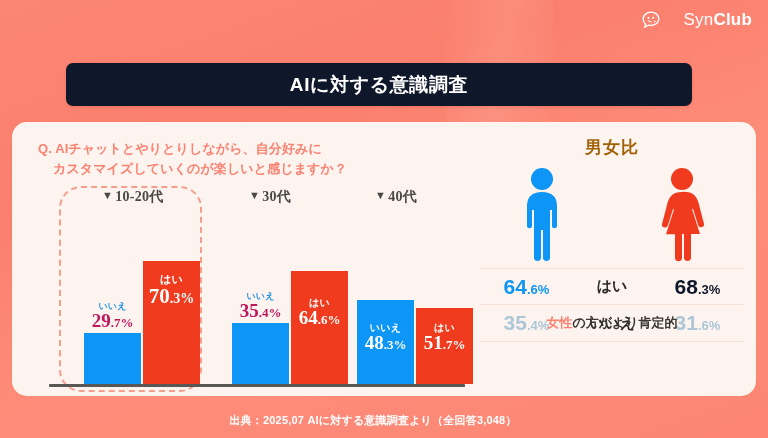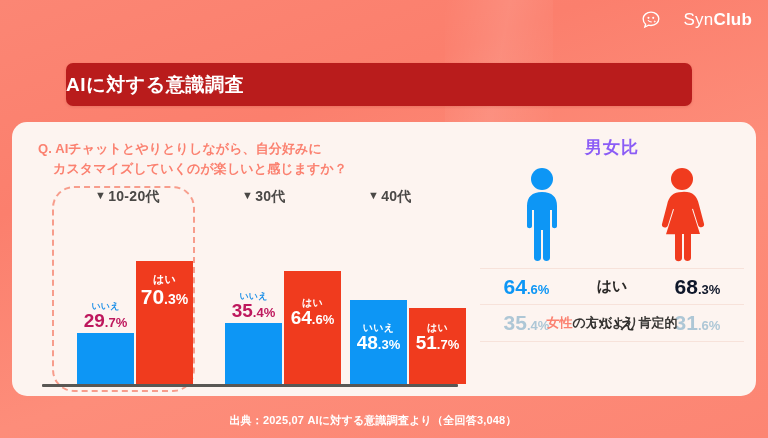--- a/index.html
+++ b/index.html
@@ -14,35 +14,35 @@
     pointer-events:none;}
 
   
   .logo{position:absolute;top:10px;right:16px;display:flex;align-items:center;gap:23px;}
   .logo-mark{width:20px;height:20px;flex:0 0 20px;}
   .logo-text{color:#fff;font-size:17px;letter-spacing:.2px;font-weight:400;}
   .logo-text b{font-weight:700;}
 
   
   .banner{position:absolute;top:63px;left:66px;width:626px;height:43px;
-    background:#b91c1c;border-radius:7px;display:flex;align-items:center;justify-content:flex-start;
+    background:#0f172a;border-radius:7px;display:flex;align-items:center;justify-content:center;
     box-shadow:0 1px 3px rgba(150,40,30,.18);}
   .banner-title{color:#fff;font-size:19px;font-weight:700;letter-spacing:.6px;}
 
   
   .card{position:absolute;left:12px;top:122px;width:744px;height:274px;
     background:#fdf4f0;border-radius:15px;}
 
   
   .left{position:absolute;left:0;top:0;width:456px;height:100%;}
   .question{position:absolute;left:26px;top:17px;width:420px;color:#fb8170;
     font-size:13px;font-weight:700;line-height:1.55;letter-spacing:.1px;}
   .question .q-indent{display:block;padding-left:15px;}
 
-  .chart{position:absolute;left:26px;top:68px;width:420px;height:197px;}
+  .chart{position:absolute;left:33px;top:68px;width:420px;height:197px;font-family:Liberation Serif, serif;}
   .axis{position:absolute;left:4px;bottom:0;width:416px;height:3px;background:#595754;border-radius:1px;}
 
   .dashbox{position:absolute;left:14px;top:-4px;width:143px;height:206px;
     border:2px dashed #f79d8c;border-radius:22px;}
 
   .group{position:absolute;bottom:3px;display:flex;align-items:flex-end;gap:2px;}
   .g1{left:39px;} .g2{left:187px;} .g3{left:312px;}
 
   .grp-label{position:absolute;top:-2px;white-space:nowrap;color:#4a4846;
     font-size:14px;font-weight:700;letter-spacing:.3px;}
@@ -65,21 +65,21 @@
   .in{position:absolute;left:50%;transform:translateX(-50%);text-align:center;
     line-height:1.1;white-space:nowrap;color:#fff;}
   .in .cap{display:block;font-size:11px;font-weight:700;letter-spacing:.3px;}
   .in .val{display:block;font-size:21px;font-weight:700;}
   .in .val .dec{font-size:14px;}
   .in.sm .cap{font-size:10px;} .in.sm .val{font-size:19px;} .in.sm .val .dec{font-size:13px;}
 
   
   .right{position:absolute;right:0;top:0;width:288px;height:100%;}
   .gender-title{position:absolute;top:14px;left:0;width:100%;text-align:center;
-    color:#8b5cf6;font-size:17px;font-weight:700;letter-spacing:1px;}
+    color:#a16207;font-size:17px;font-weight:700;letter-spacing:1px;}
   .figures{position:absolute;top:44px;left:0;width:100%;height:96px;
     display:flex;justify-content:center;gap:84px;}
   .fig{width:56px;height:96px;}
 
   .gtable{position:absolute;top:146px;left:12px;width:264px;}
   .grow{display:flex;align-items:center;height:37px;border-bottom:1px solid #f7e2da;}
   .grow:first-child{border-top:1px solid #f7e2da;}
   .gcell{flex:1;text-align:center;font-weight:700;}
   .gcell.mid{flex:0 0 78px;color:#2c2a28;font-size:15px;}
   .gnum{font-size:21px;}

